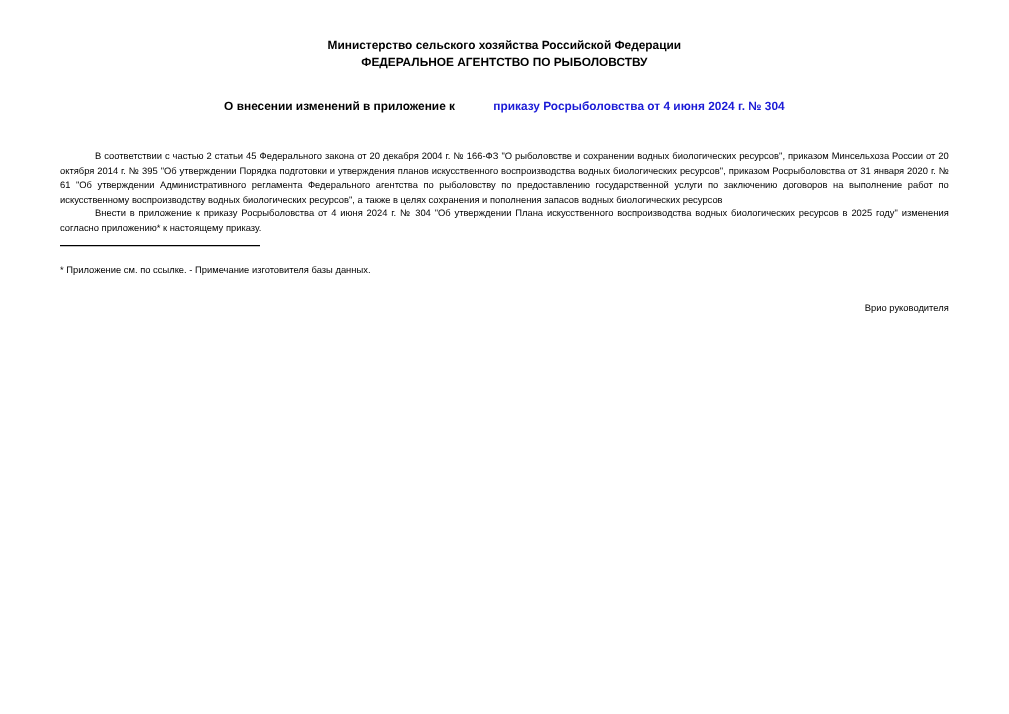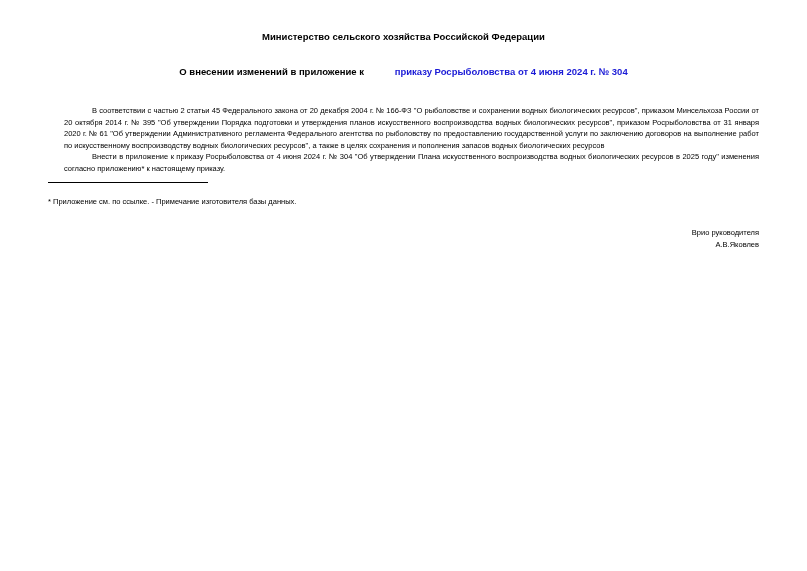--- a/index.html
+++ b/index.html
@@ -53,21 +53,20 @@
   }
   .doc-title a {
     color: #1a1ad6;
     text-decoration: none;
   }
   .body-text {
     margin-top: 28px;
     font-size: 7.5px;
     line-height: 11.5px;
     text-align: justify;
-    margin-left: 16px;
   }
   .para {
     text-indent: 28px;
     margin: 0 0 0 0;
   }
   .para.noindent {
     text-indent: 0;
   }
   .para + .para {
     margin-top: 0px;
@@ -93,34 +92,34 @@
   .sign div {
     margin: 0;
   }
 </style>
 </head>
 <body>
 
 <div class="page">
 
   <div class="hdr">Министерство сельского хозяйства Российской Федерации</div>
+  <div class="hdr-line2">ФЕДЕРАЛЬНОЕ АГЕНТСТВО ПО РЫБОЛОВСТВУ</div>
 
 
 
   <div class="doc-title">
     <span>О внесении изменений в приложение к </span><a href="#" style="color: rgb(26, 26, 214); margin-left: 28px;">приказу Росрыболовства от 4 июня 2024 г. № 304</a>
   </div>
 
   <div class="body-text">
     <p class="para">В соответствии с частью 2 статьи 45 Федерального закона от 20 декабря 2004 г. № 166-ФЗ "О рыболовстве и сохранении водных биологических ресурсов", приказом Минсельхоза России от 20 октября 2014 г. № 395 "Об утверждении Порядка подготовки и утверждения планов искусственного воспроизводства водных биологических ресурсов", приказом Росрыболовства от 31 января 2020 г. № 61 "Об утверждении Административного регламента Федерального агентства по рыболовству по предоставлению государственной услуги по заключению договоров на выполнение работ по искусственному воспроизводству водных биологических ресурсов", а также в целях сохранения и пополнения запасов водных биологических ресурсов</p>
     <p class="para">Внести в приложение к приказу Росрыболовства от 4 июня 2024 г. № 304 "Об утверждении Плана искусственного воспроизводства водных биологических ресурсов в 2025 году" изменения согласно приложению* к настоящему приказу.</p>
   </div>
 
   <hr class="rule">
 
   <div class="footnote">* Приложение см. по ссылке. - Примечание изготовителя базы данных.</div>
 
   <div class="sign">
     <div>Врио руководителя</div>
-    <div>А.В.Яковлев</div>
   </div>
 
 </div>
 
 </body></html>

